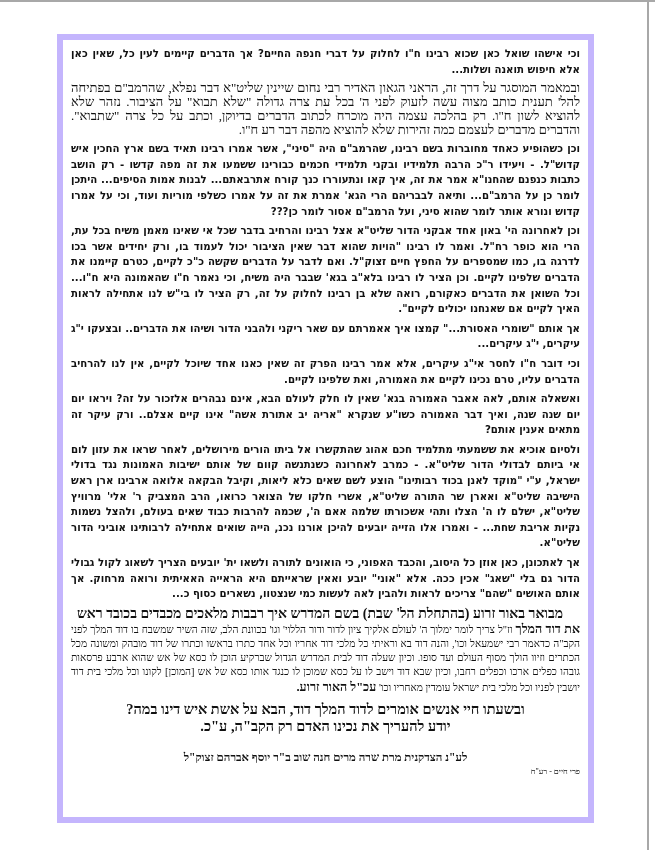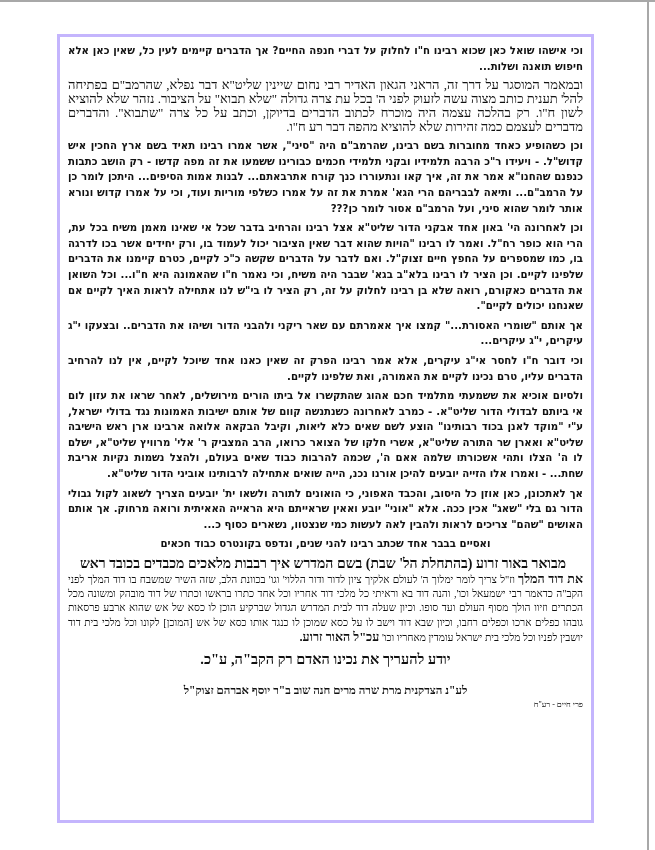--- a/index.html
+++ b/index.html
@@ -4,21 +4,21 @@
 <style>
   html, body { margin: 0; padding: 0; }
   body {
     width: 655px; height: 850px; background: #ffffff; position: relative; overflow: hidden;
     font-family: "DejaVu Sans", sans-serif;
   }
   .page-top-border { position: absolute; left: 0; top: 0; width: 655px; height: 2px; background: #a8a8a8; }
   .page-right-border { position: absolute; left: 647px; top: 0; width: 2px; height: 850px; background: #a8a8a8; }
   .frame {
     position: absolute; left: 57px; top: 34px; width: 537px; height: 789px;
-    border: 3px solid #c4b5fd; box-sizing: border-box; background: #fff;
+    border: 6px solid #c4b5fd; box-sizing: border-box; background: #fff;
   }
   .content {
     position: absolute; left: 8px; right: 8px; top: 6px;
     direction: rtl; text-align: justify; color: #111;
   }
   .p { font-family: "DejaVu Sans", sans-serif; font-weight: bold; font-size: 10.2px; line-height: 15.6px; margin: 0 0 4px 0; }
   .p.sq { font-family: "Liberation Serif", serif; font-weight: normal; font-size: 13px; line-height: 14px; }
   .center { text-align: center; }
   .heading { font-family: "Liberation Serif", serif; font-weight: bold; font-size: 14px; line-height: 16px; margin: 2px 17px 0 0; text-align: justify; }
   .body-sq { font-family: "Liberation Serif", serif; font-size: 10.4px; line-height: 14.2px; margin: 0; text-align: justify; }
@@ -34,27 +34,28 @@
 <div class="page-right-border"></div>
 
 <div class="frame">
   <div class="content">
     <p class="p">וכי אישהו שואל כאן שכוא רבינו ח"ו לחלוק על דברי חנפה החיים? אך הדברים קיימים לעין כל, שאין כאן אלא חיפוש תואנה ושלות...</p>
     <p class="p sq">ובמאמר המוסגר על דרך זה, הראני הגאון האדיר רבי נחום שיינין שליט"א דבר נפלא, שהרמב"ם בפתיחה להל' תענית כותב מצוה עשה לזעוק לפני ה' בכל עת צרה גדולה "שלא תבוא" על הציבור. נזהר שלא להוציא לשון ח"ו. רק בהלכה עצמה היה מוכרח לכתוב הדברים בדיוקן, וכתב על כל צרה "שתבוא". והדברים מדברים לעצמם כמה זהירות שלא להוציא מהפה דבר רע ח"ו.</p>
     <p class="p">וכן כשהופיע כאחד מחוברות בשם רבינו, שהרמב"ם היה "סיני", אשר אמרו רבינו תאיד בשם ארץ החכין איש קדוש"ל. - ויעידו ר"כ הרבה תלמידיו ובקני תלמידי חכמים כבורינו ששמעו את זה מפה קדשו - רק הושב כתבות כנפנם שהחנו"א אמר את זה, איך קאו ונתעוררו כנך קורח אתרבאתם... לבנות אמות הסיפים... היתכן לומר כן על הרמב"ם... ותיאה לבבריהם הרי הגא' אמרת את זה על אמרו כשלפי מוריות ועוד, וכי על אמרו קדוש ונורא אותר לומר שהוא סיני, ועל הרמב"ם אסור לומר כן???</p>
     <p class="p">וכן לאחרונה הי' באון אחד אבקני הדור שליט"א אצל רבינו והרחיב בדבר שכל אי שאינו מאמן משיח בכל עת, הרי הוא כופר רח"ל. ואמר לו רבינו "הויות שהוא דבר שאין הציבור יכול לעמוד בו, ורק יחידים אשר בכו לדרגה בו, כמו שמספרים על החפץ חיים זצוק"ל. ואם לדבר על הדברים שקשה כ"כ לקיים, כטרם קיימנו את הדברים שלפינו לקיים. וכן הציר לו רבינו בלא"ב בגא' שבבר היה משיח, וכי נאמר ח"ו שהאמונה היא ח"ו... וכל השואן את הדברים כאקורם, רואה שלא בן רבינו לחלוק על זה, רק הציר לו בי"ש לנו אתחילה לראות האיך לקיים אם שאנחנו יכולים לקיים".</p>
     <p class="p">אך אותם "שומרי האסורת..." קמצו איך אאמרתם עם שאר ריקני ולהבני הדור ושיהו את הדברים.. ובצעקו י"ג עיקרים, י"ג עיקרים...</p>
     <p class="p">וכי דובר ח"ו לחסר אי"ג עיקרים, אלא אמר רבינו הפרק זה שאין כאנו אחד שיוכל לקיים, אין לנו להרחיב הדברים עליו, טרם נכינו לקיים את האמורה, ואת שלפינו לקיים.</p>
+    <p class="p">ואשאלה אותם, לאה אאבר האמורה בגא' שאין לו חלק לעולם הבא, אינם נבהרים אלזכור על זה? ויראו יום יום שנה שנה, ואיך דבר האמורה כשו"ע שנקרא "אריה יב אתורת אשה" אינו קיים אצלם.. ורק עיקר זה מתאים אענין אותם?</p>
     <p class="p">ולסיום אוכיא את ששמעתי מתלמיד חכם אהוג שהתקשרו אל ביתו הורים מירושלים, לאחר שראו את עזון לום אי ביותם לבדולי הדור שליט"א. - כמרב לאחרונה כשנתנשה קוום של אותם ישיבות האמונות נגד בדולי ישראל, ע"י "מוקד לאנן בכוד רבותינו" הוצע לשם שאים כלא ליאות, וקיבל הבקאה אלואה ארבינו ארן ראש הישיבה שליט"א ואארן שר התורה שליט"א, אשרי חלקו של הצואר כרואו, הרב המצביק ר' אלי' מרוויץ שליט"א, ישלם לו ה' הצלו ותהי אשכורתו שלמה אאם ה', שכמה להרבות כבוד שאים בעולם, ולהצל נשמות נקיות אריבת שחת... - ואמרו אלו הזייה יובעים להיכן אורנו נכנ, הייה שואים אתחילה לרבותינו אוביני הדור שליט"א.</p>
     <p class="p">אך לאתכונן, כאן אוזן כל היסוב, והכבד האפוני, כי הואונים לתורה ולשאו ית' יובעים הצריך לשאוג לקול גבולי הדור גם בלי "שאג" אכין ככה. אלא "אוני" יובע ואאין שראייתם היא הראייה האאיתית ורואה מרחוק. אך אותם האושים "שהם" צריכים לראות ולהבין לאה לעשות כמי שנצטוו, נשארים כסוף כ...</p>
-    <p class="p center">ואסיים בבבר אחד שכתב רבינו להני שנים, ונדפס בקונטרס כבוד חכאים</p>
 
     <p class="heading">מבואר באור זרוע (בהתחלת הל' שבת) בשם המדרש איך רבבות מלאכים מכבדים בכובד ראש</p>
     <p class="body-sq"><b>את דוד המלך</b><span> וז"ל צריך לומר ימלוך ה' לעולם אלקיך ציון לדור ודור הללוי' וגו' בכוונת הלב, שזה השיר שמשבח בו דוד המלך לפני הקב"ה כדאמר רבי ישמעאל וכו', והנה דוד בא וראיתי כל מלכי דוד אחריו וכל אחד כתרו בראשו וכתרו של דוד מובהק ומשונה מכל הכתרים וזיוו הולך מסוף העולם ועד סופו. וכיון שעלה דוד לבית המדרש הגדול שברקיע הוכן לו כסא של אש שהוא ארבע פרסאות גובהו כפלים ארכו וכפלים רחבו, וכיון שבא דוד וישב לו על כסא שמוכן לו כנגד אותו כסא של אש [המוכן] לקונו וכל מלכי בית דוד יושבין לפניו וכל מלכי בית ישראל עומדין מאחריו וכו' </span><b>עכ"ל האור זרוע.</b></p>
 
     <div class="quote">
+      <div>ובשעתו חיי אנשים אומרים לדוד המלך דוד, הבא על אשת איש דינו במה?</div>
       <div>יודע להעריך את נכינו האדם רק הקב"ה, ע"כ.</div>
     </div>
 
     <p class="dedication">לע"נ הצדקנית מרת שרה מרים חנה שוב ב"ר יוסף אברהם זצוק"ל</p>
     <p class="footer">פרי חיים - רע"ח</p>
   </div>
 </div>
 
 </body></html>

